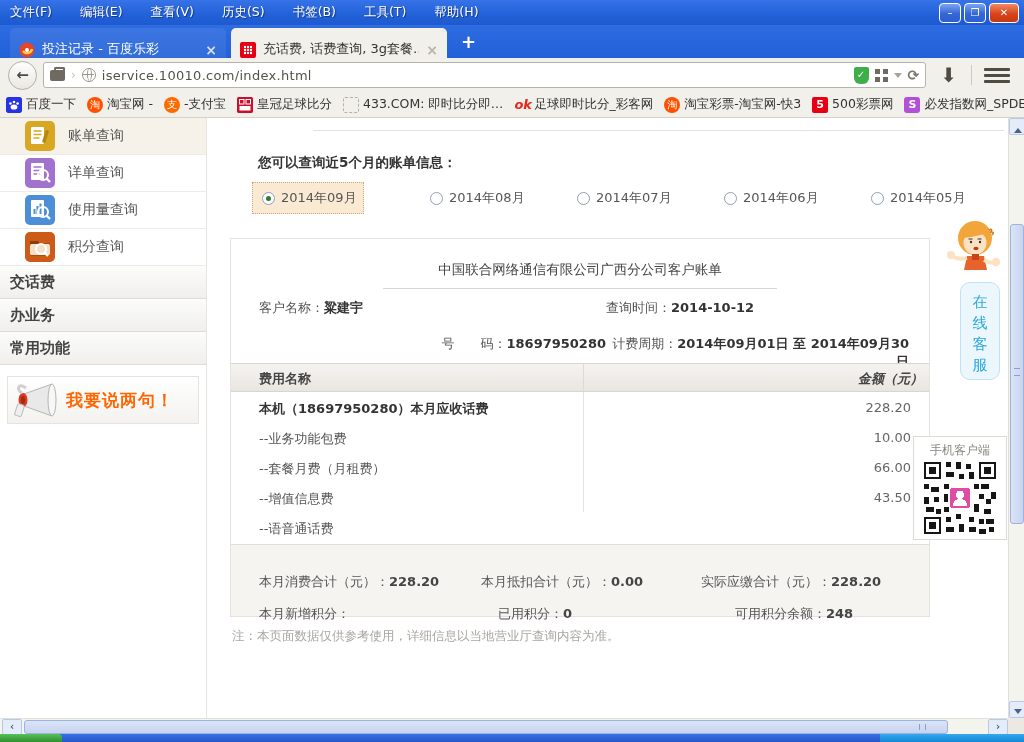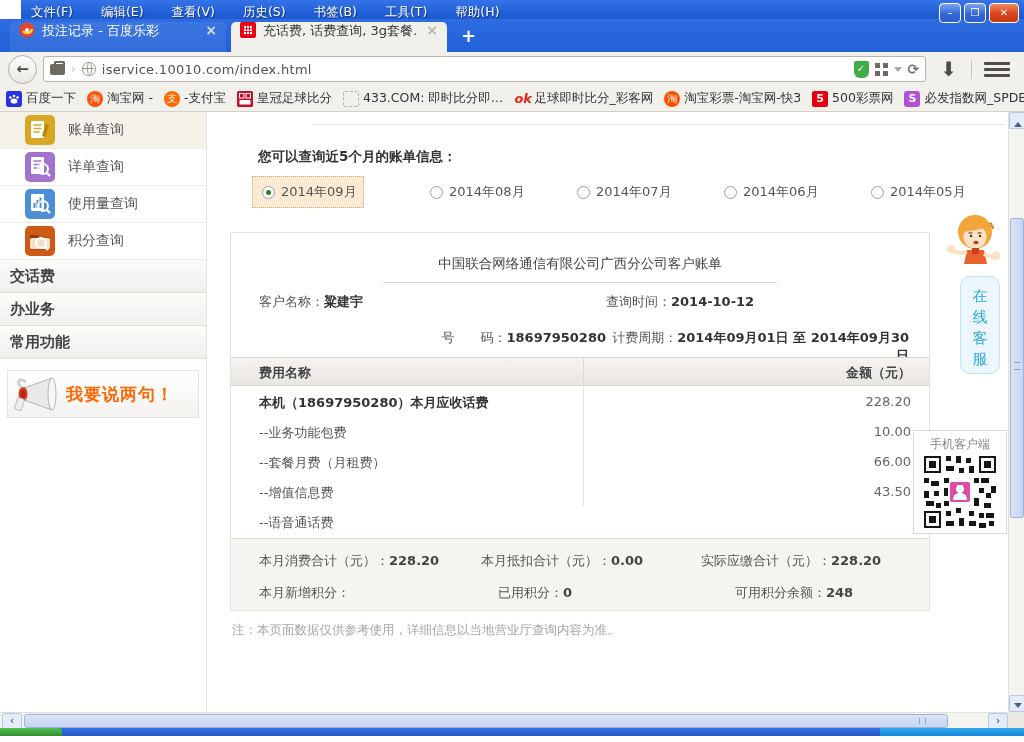--- a/index.html
+++ b/index.html
@@ -1,35 +1,35 @@
 <!DOCTYPE html>
 <html><head>
 <meta charset="utf-8">
 <style>
   * { box-sizing: border-box; margin: 0; padding: 0; }
   html,body { width:1024px; height:742px; overflow:hidden;
     font-family:"DejaVu Sans","Liberation Sans",sans-serif; background:#fff; }
 
   
-  .titlebar { position:relative; height:19px;
-    background:linear-gradient(180deg,#3672e8 0%,#2261d8 60%,#1e59cf 100%);margin-left:21px; }
+  .titlebar { position:relative; height:25px;
+    background:linear-gradient(180deg,#3672e8 0%,#2261d8 60%,#1e59cf 100%); }
   .menubar { display:flex; gap:28px; padding:4px 0 0 10px; font-size:12.5px;
     color:#fff; text-shadow:1px 1px 1px rgba(0,0,30,.45); }
   .menubar span { cursor:default; }
   .winbtns { position:absolute; top:3px; right:5px; display:flex; gap:3px; }
   .winbtn { width:22px; height:20px; border:1px solid #fff; border-radius:4px;
     background:linear-gradient(180deg,#7ba4f2 0%,#3566d6 55%,#2d5fd0 100%);
     color:#fff; font-size:10px; line-height:18px; text-align:center; }
   .winbtn.close { width:30px;
     background:linear-gradient(180deg,#f08a63 0%,#d9431b 55%,#c63810 100%); }
 
   
   .tabbar { height:33px; background:linear-gradient(180deg,#2e6ce2,#2160d6);
     display:flex; align-items:flex-end; padding-left:10px; }
-  .tab { height:30px; display:flex; align-items:flex-start; gap:7px; padding:0 9px;
+  .tab { height:30px; display:flex; align-items:flex-end; gap:7px; padding:0 9px;
     font-size:13px; border-radius:5px 5px 0 0; width:216px; }
   .tab.inactive { color:#fff; background:rgba(255,255,255,.08); }
   .tab.active { color:#333; background:#f2f0ea; margin-left:5px; }
   .tab .title { flex:1; white-space:nowrap; overflow:hidden; }
   .tab .x { color:#b9b4aa; font-size:14px; font-weight:bold; }
   .tab.inactive .x { color:#d8def0; }
   .fav { width:16px; height:16px; flex:0 0 16px; }
   .newtab { color:#fff; font-size:18px; font-weight:bold; padding:0 14px 6px 14px; }
 
   
@@ -118,29 +118,29 @@
     padding:0 55px 9px 55px; border-bottom:1px solid #d9d6d0; }
   .inforow { position:absolute; left:28px; right:20px; display:flex; font-size:13px; color:#555; }
   .inforow.r1 { top:60px; } .inforow.r2 { top:96px;text-align:right; }
   .inforow .lcol { width:347px; } .inforow .rcol { flex:1; }
   .inforow b { color:#333; }
   .btable { position:absolute; left:0; right:0; top:124px; }
   .thead { display:grid; grid-template-columns:352px 1fr; height:29px;
     background:linear-gradient(#f5f3f0,#e9e6e1); border-top:1px solid #d9d6d0;
     border-bottom:1px solid #d9d6d0; font-size:13px; font-weight:bold; color:#444; }
   .thead .c1 { padding:6px 0 0 28px; }
-  .thead .c2 { text-align:right; padding:6px 18px 0 0; border-left:1px solid #ddd9d3; }
+  .thead .c2 { text-align:right; padding:6px 6px 0 0; border-left:1px solid #ddd9d3;font-style:italic; }
   .trow { display:grid; grid-template-columns:352px 1fr; height:30px; font-size:13px; color:#555; }
   .trow .c1 { padding:8px 0 0 28px; }
   .trow .c2 { text-align:right; padding:8px 18px 0 0; border-left:1px solid #e6e3de; color:#666; }
   .trow.bold .c1 { font-weight:bold; color:#333; }
   .summary { position:absolute; left:0; right:0; bottom:0; height:72px;
     background:#f6f4f0; border-top:1px solid #e2dfda; font-size:13px; color:#555; }
   .srow { display:grid; grid-template-columns:222px 220px 1fr; padding:0 0 0 28px; }
-  .srow.s1 { margin-top:13px; } .srow.s2 { margin-top:14px;gap:17px; }
+  .srow.s1 { margin-top:28px; } .srow.s2 { margin-top:14px;gap:17px; }
   .srow b { color:#444; }
   .note { position:absolute; left:232px; top:510px; font-size:12.5px; color:#a9a69f; }
 
   
   .girl { position:absolute; left:945px; top:100px; }
   .servicebtn { position:absolute; left:960px; top:164px; width:40px; height:98px;
     background:#ecf7fd; border:1px solid #bfe2f4; border-radius:10px;
     color:#2aa6df; font-size:15px; text-align:center; padding-top:9px; line-height:21px; }
   .qrwidget { position:absolute; left:913px; top:318px; width:94px; height:104px;
     background:#fff; border:1px solid #dedbd5; text-align:center; }

